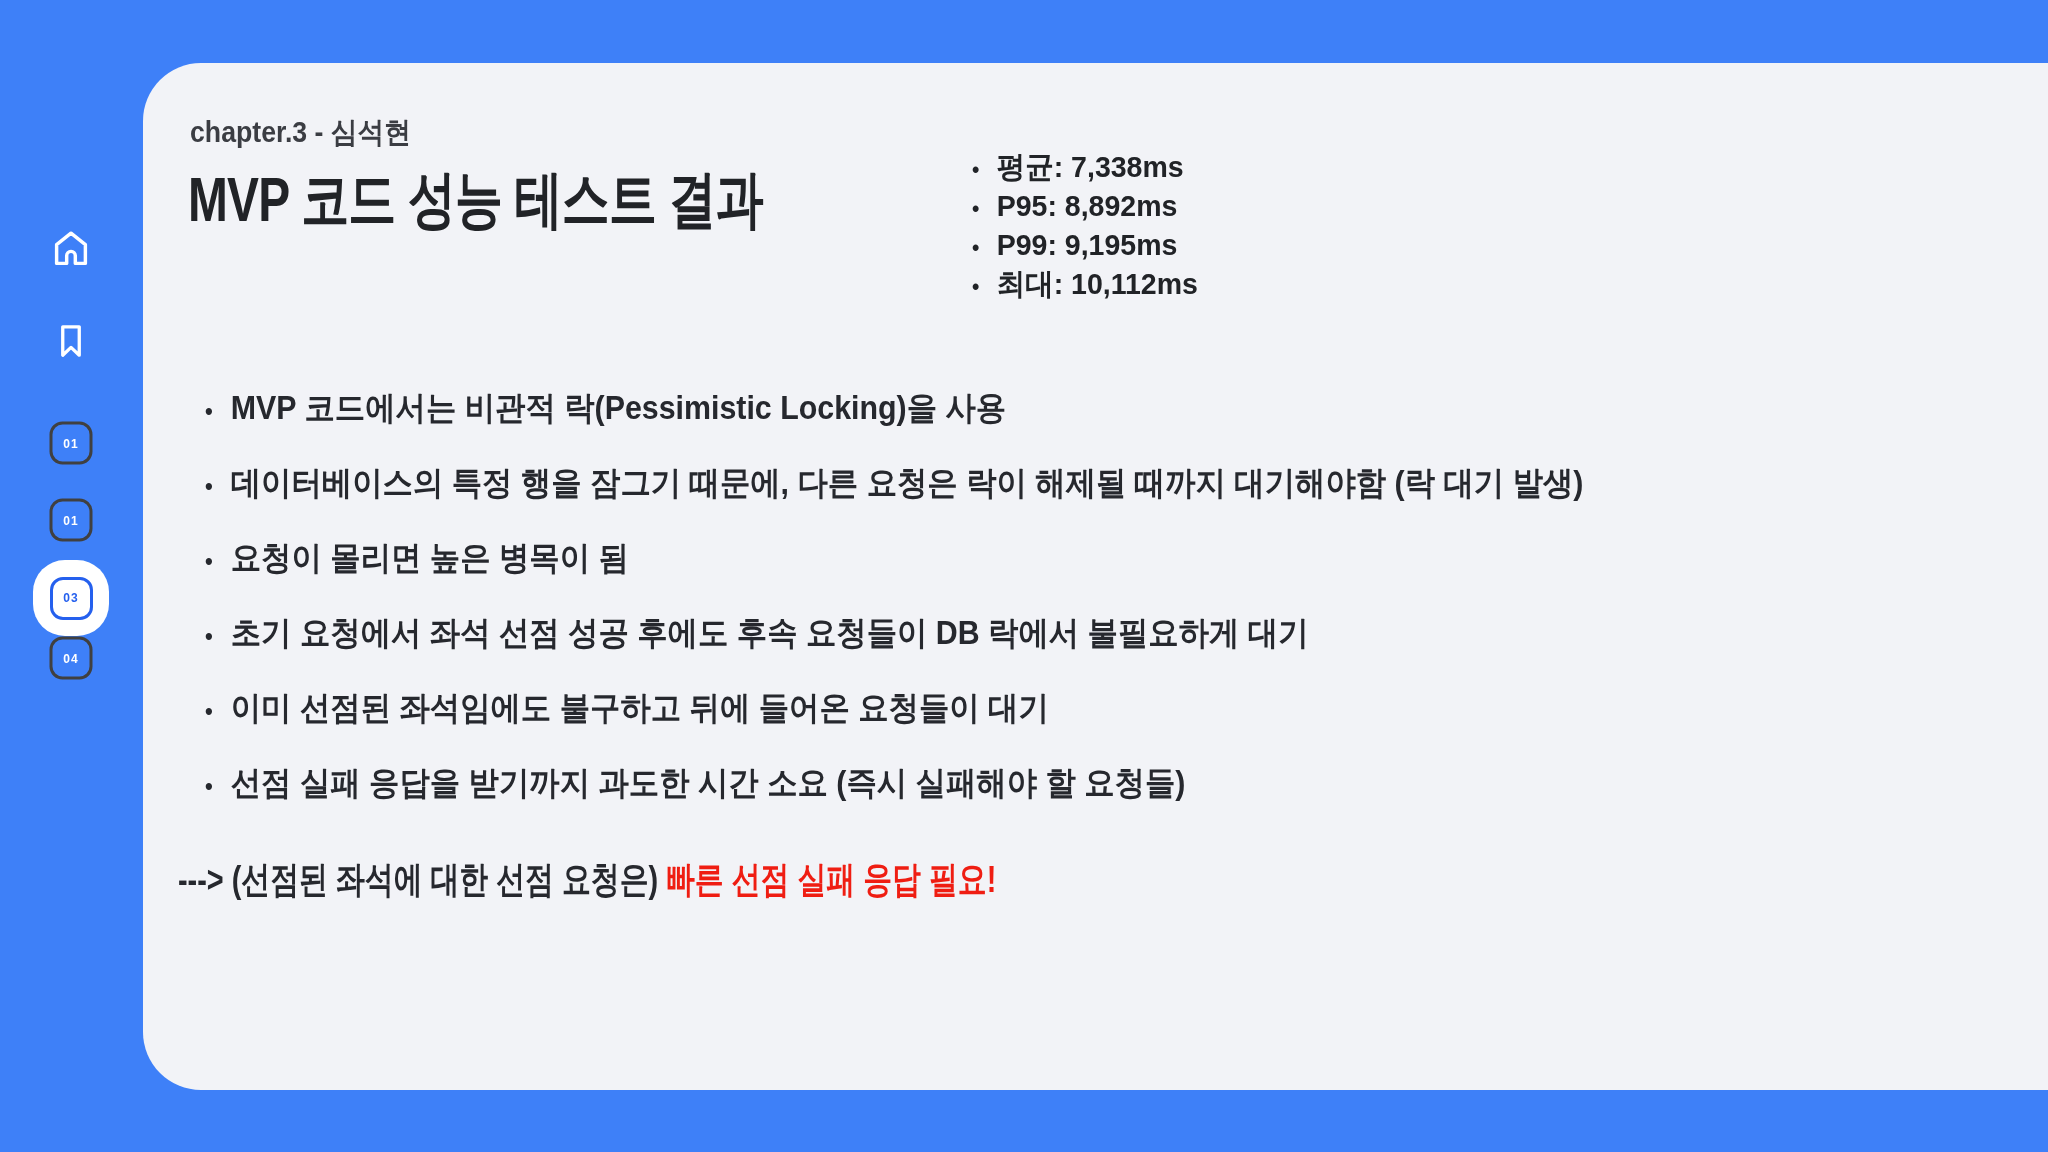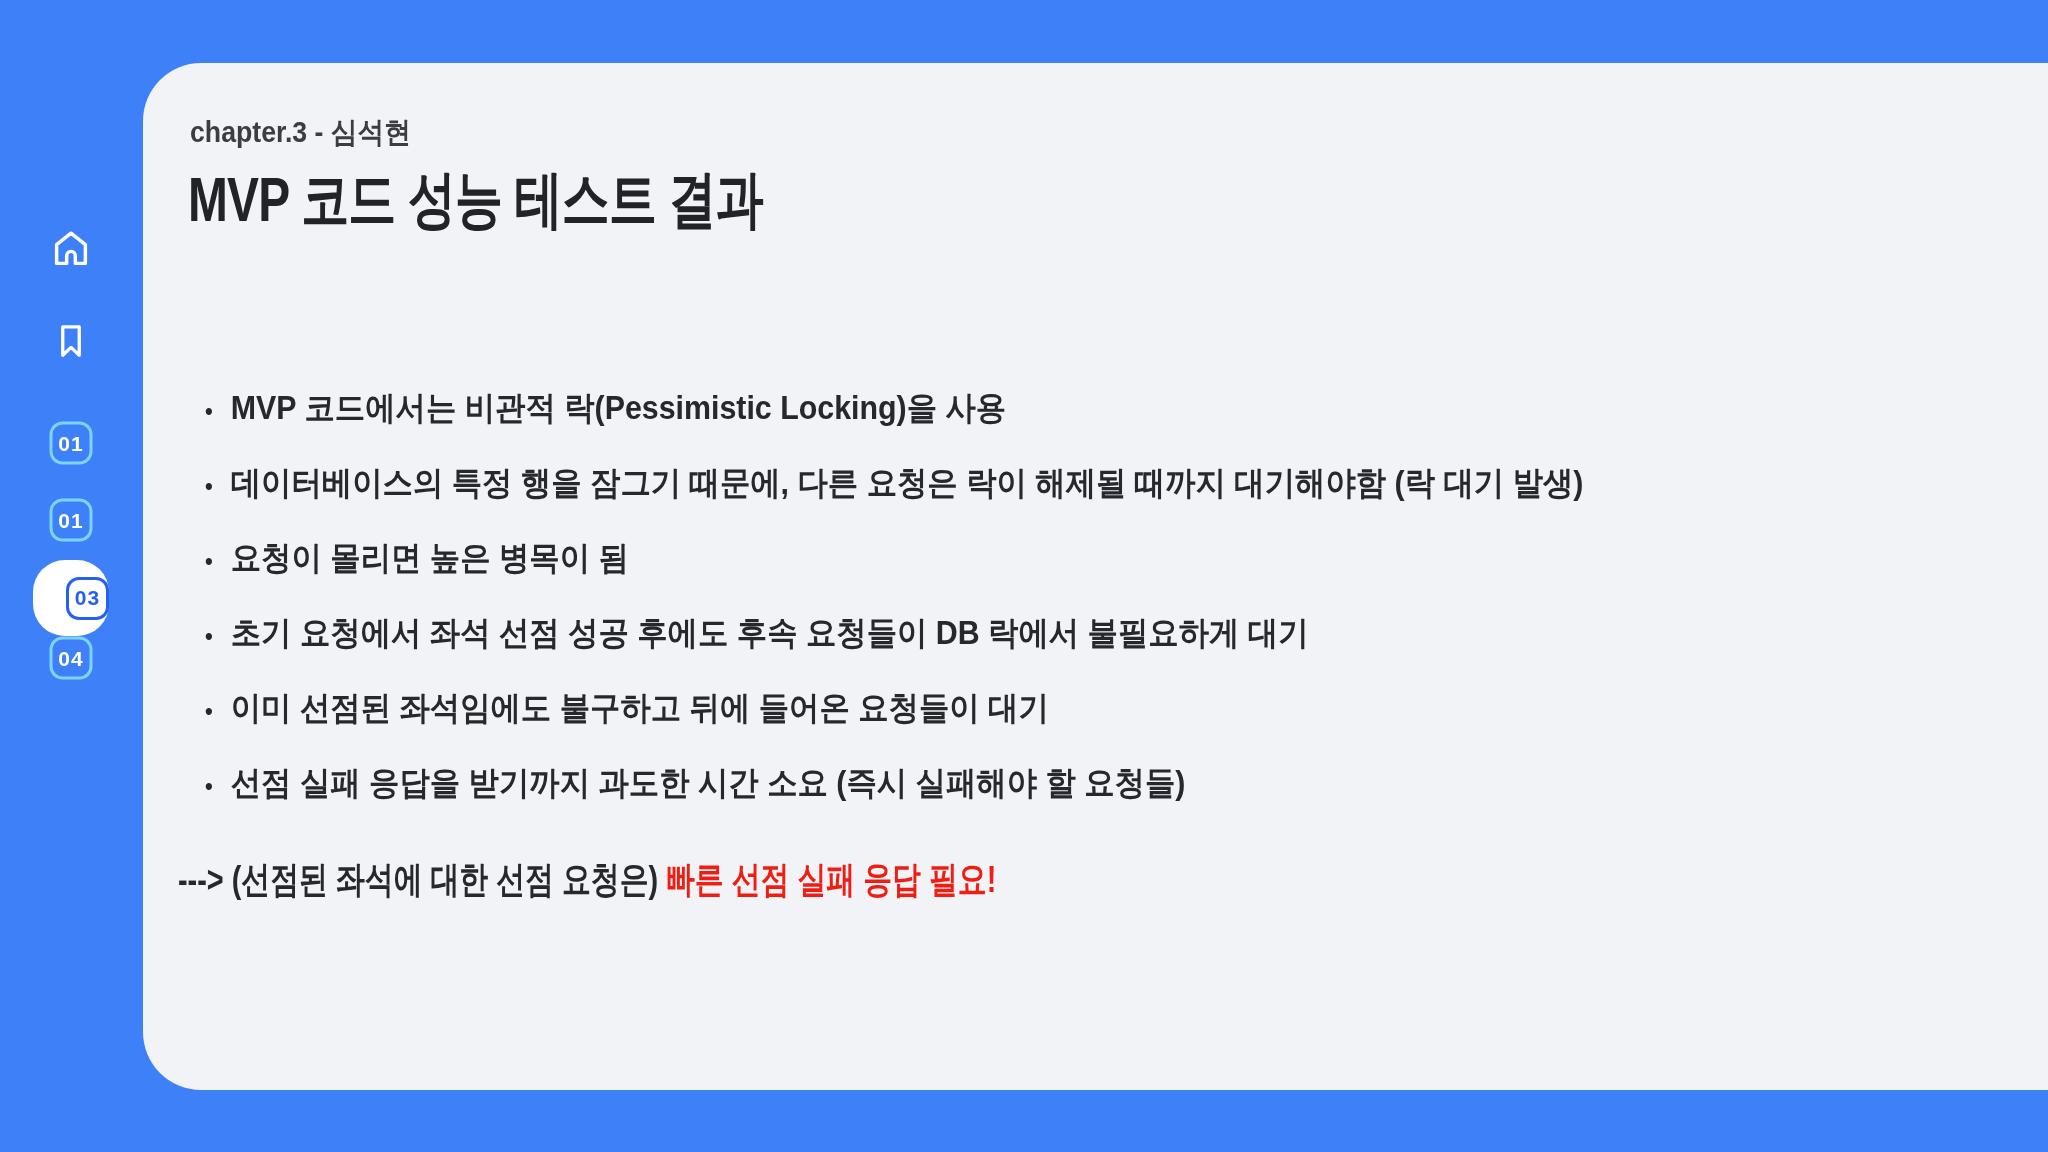--- a/index.html
+++ b/index.html
@@ -27,31 +27,31 @@
   }
   .side-item {
     position:absolute;
     left:71px;
     transform:translate(-50%,-50%);
     display:flex; align-items:center; justify-content:center;
     cursor:pointer;
   }
   .badge {
     width:43px; height:43px;
-    border:3px solid #7dd3fc;
+    border:3px solid #404040;
     border-radius:13px;
     color:#ffffff;
-    font-size:21px; font-weight:800; letter-spacing:1px;
+    font-size:12px; font-weight:800; letter-spacing:1px;
     display:flex; align-items:center; justify-content:center;
   }
   .active-wrap {
     width:76px; height:76px;
     background:#ffffff;
     border-radius:32px;
-    display:flex; align-items:center; justify-content:flex-end;
+    display:flex; align-items:center; justify-content:center;
   }
   .badge.active {
     border-color:#2560ee;
     color:#2560ee;
     background:#ffffff;
   }
 
   
   .chapter {
     position:absolute; left:47px; top:50px;
@@ -149,20 +149,26 @@
   </div>
 
 </nav>
 
 <main class="card">
 
   <div class="chapter">chapter.3 - 심석현</div>
 
   <h1 class="title">MVP 코드 성능 테스트 결과</h1>
 
+  <ul class="stats">
+    <li>평균: 7,338ms</li>
+    <li>P95: 8,892ms</li>
+    <li>P99: 9,195ms</li>
+    <li>최대: 10,112ms</li>
+  </ul>
 
   <ul class="bullets">
     <li>MVP 코드에서는 비관적 락(Pessimistic Locking)을 사용</li>
     <li>데이터베이스의 특정 행을 잠그기 때문에, 다른 요청은 락이 해제될 때까지 대기해야함 (락 대기 발생)</li>
     <li>요청이 몰리면 높은 병목이 됨</li>
     <li>초기 요청에서 좌석 선점 성공 후에도 후속 요청들이 DB 락에서 불필요하게 대기</li>
     <li>이미 선점된 좌석임에도 불구하고 뒤에 들어온 요청들이 대기</li>
     <li>선점 실패 응답을 받기까지 과도한 시간 소요 (즉시 실패해야 할 요청들)</li>
   </ul>
 

